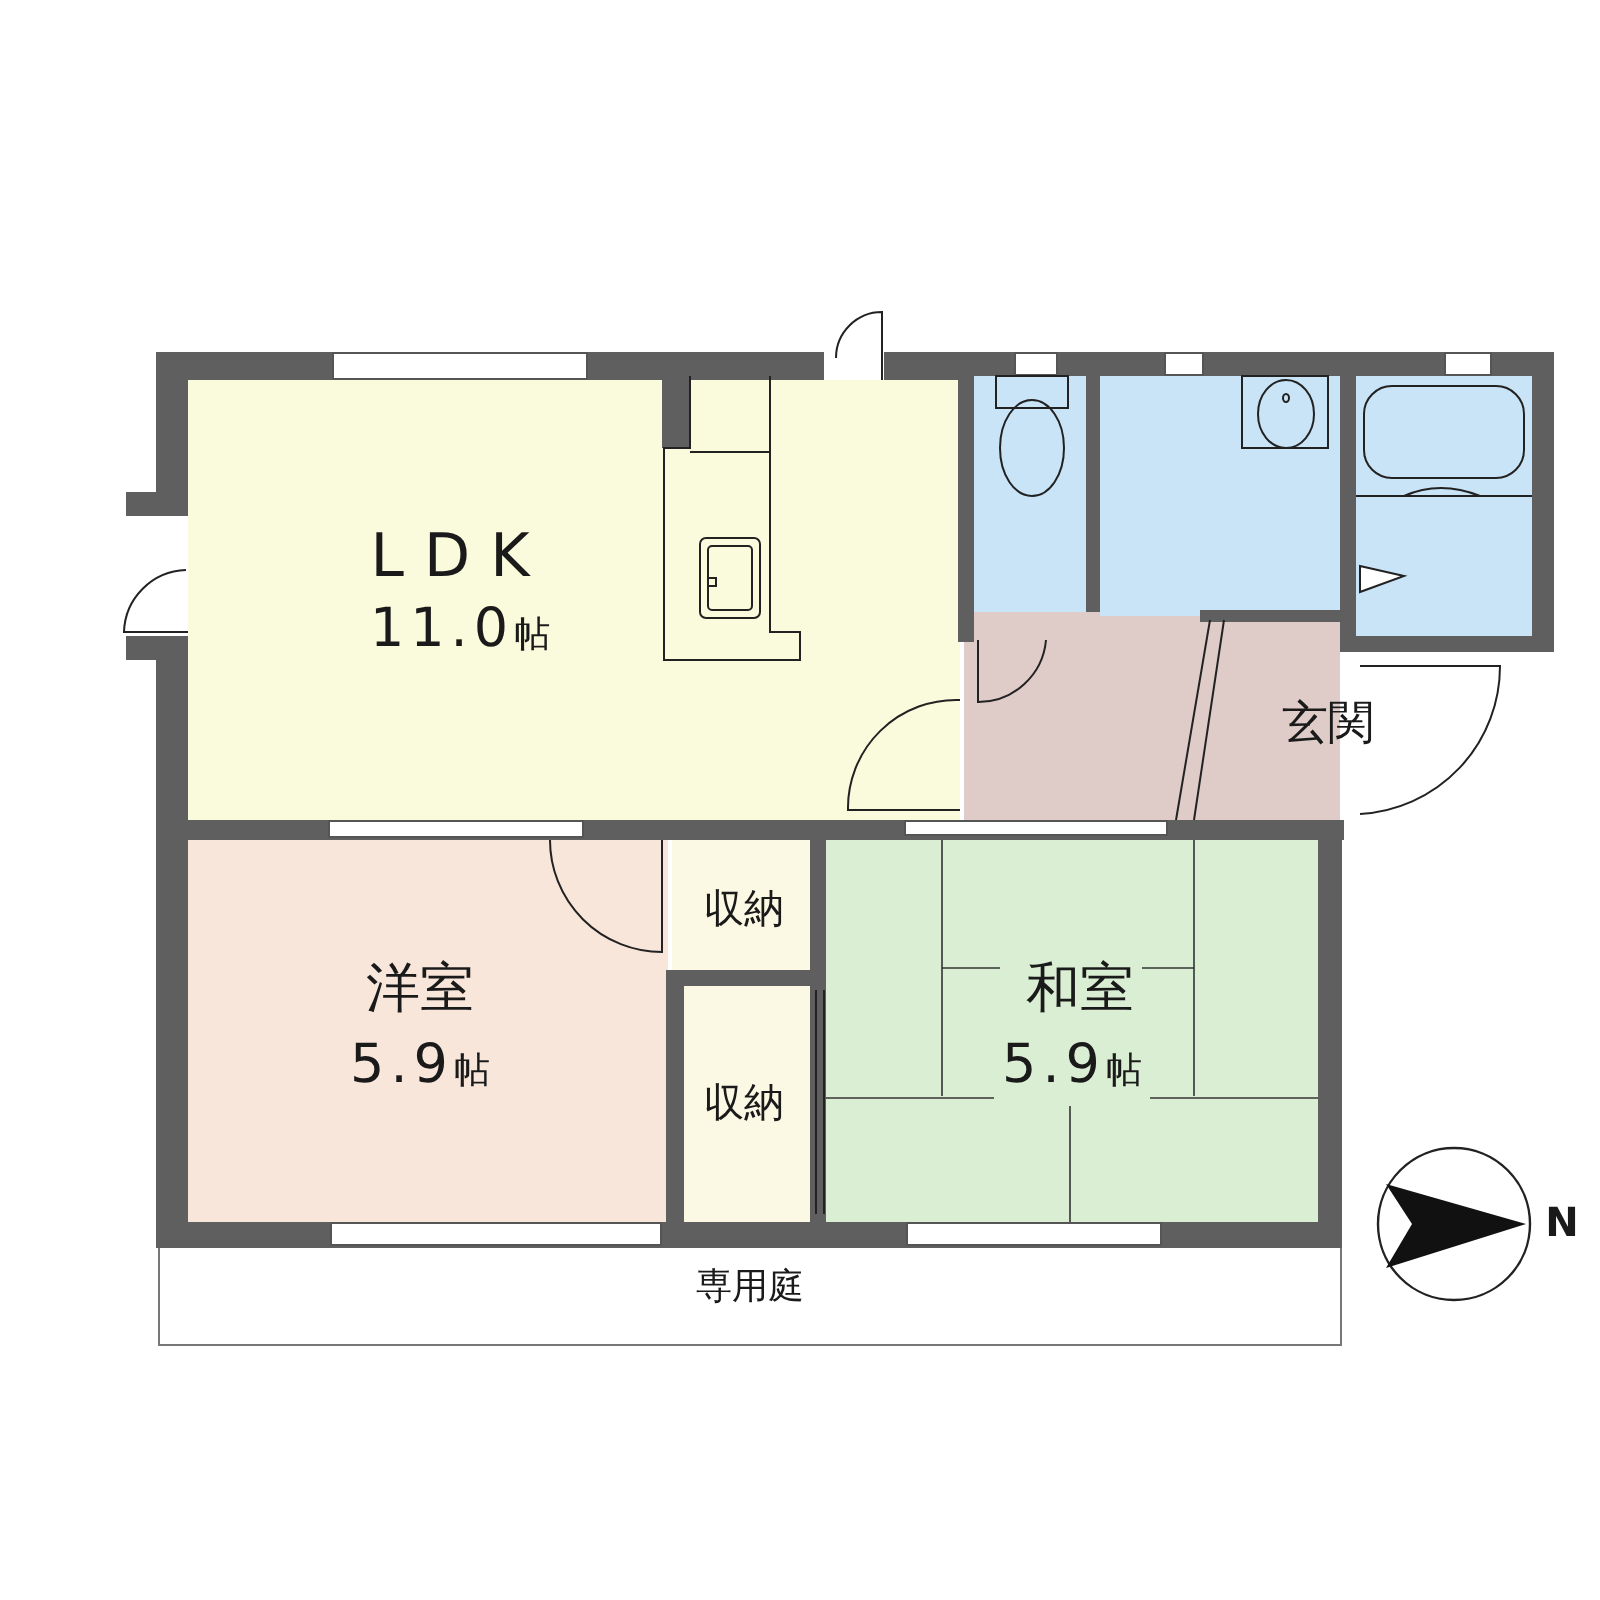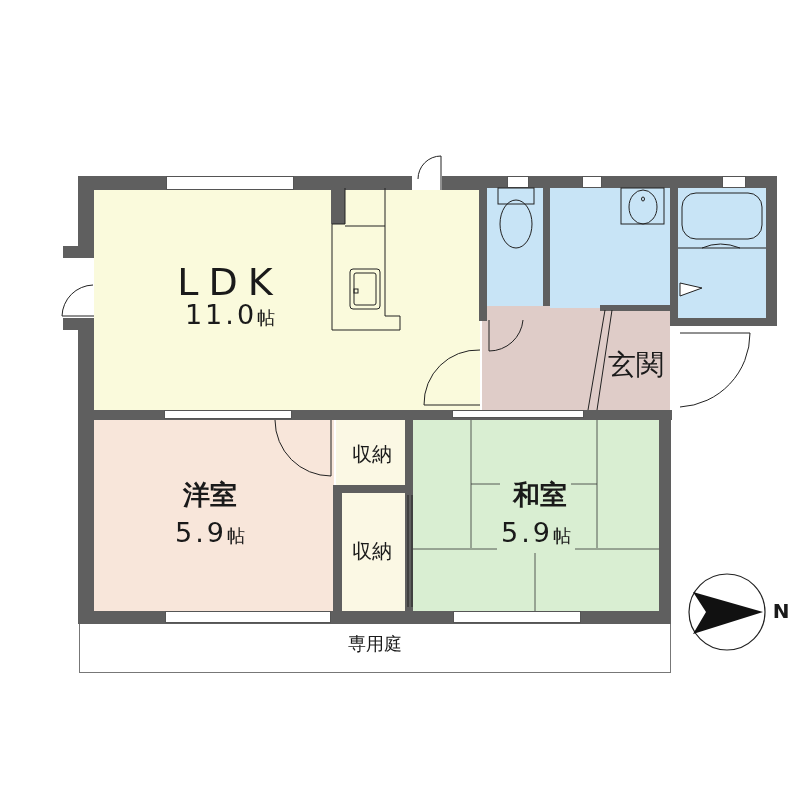--- a/index.html
+++ b/index.html
@@ -1,24 +1,24 @@
 <!DOCTYPE html>
 <html><head>
 <meta charset="utf-8">
 <style>
   html,body{margin:0;padding:0;background:#ffffff;}
   body{width:800px;height:800px;position:relative;overflow:hidden;font-family:"DejaVu Sans","Liberation Sans",sans-serif;}
   .abs{position:absolute;}
   .wall{position:absolute;background:#5f5f5f;}
   .room{position:absolute;}
   .label{position:absolute;color:#1a1a1a;text-align:center;line-height:1.1;}
-  .big{font-size:38px;letter-spacing:10px;}
+  .big{font-size:30px;letter-spacing:10px;}
   .num{font-size:27px;letter-spacing:3px;}
   .num small{font-size:18px;letter-spacing:0;}
-  .kanji{font-size:27px;font-weight:bold;}
+  .kanji{font-size:27px;}
   .small{font-size:20px;}
   .win{position:absolute;background:#ffffff;border:1px solid #555;box-sizing:border-box;}
   svg{position:absolute;left:0;top:0;}
 </style>
 </head>
 <body>
 
 <div class="room" style="left:94px;top:190px;width:386px;height:222px;background:#fafadc;"></div>
 <div class="room" style="left:482px;top:306px;width:188px;height:106px;background:#dfccc8;"></div>
 <div class="room" style="left:487px;top:188px;width:56px;height:118px;background:#c8e4f6;"></div>
@@ -124,17 +124,17 @@
 </div>
 
 <div class="label kanji" style="left:480px;top:480px;width:120px;">和室</div>
 <div class="label num" style="left:476px;top:518px;width:120px;">
   <span>5.9</span><small>帖</small>
 </div>
 
 <div class="label small" style="left:338px;top:443px;width:68px;">収納</div>
 <div class="label small" style="left:338px;top:540px;width:68px;">収納</div>
 
-<div class="label" style="left:604px;top:350px;width:64px;font-size:28px;">玄関</div>
+<div class="label" style="left:604px;top:350px;width:64px;font-size:23px;padding-left:28px;">玄関</div>
 
 <div class="label" style="left:290px;top:634px;width:170px;font-size:18px;">専用庭</div>
 
 <div class="label" style="left:770px;top:600px;width:22px;font-size:20px;font-weight:bold;">N</div>
 
 </body></html>

